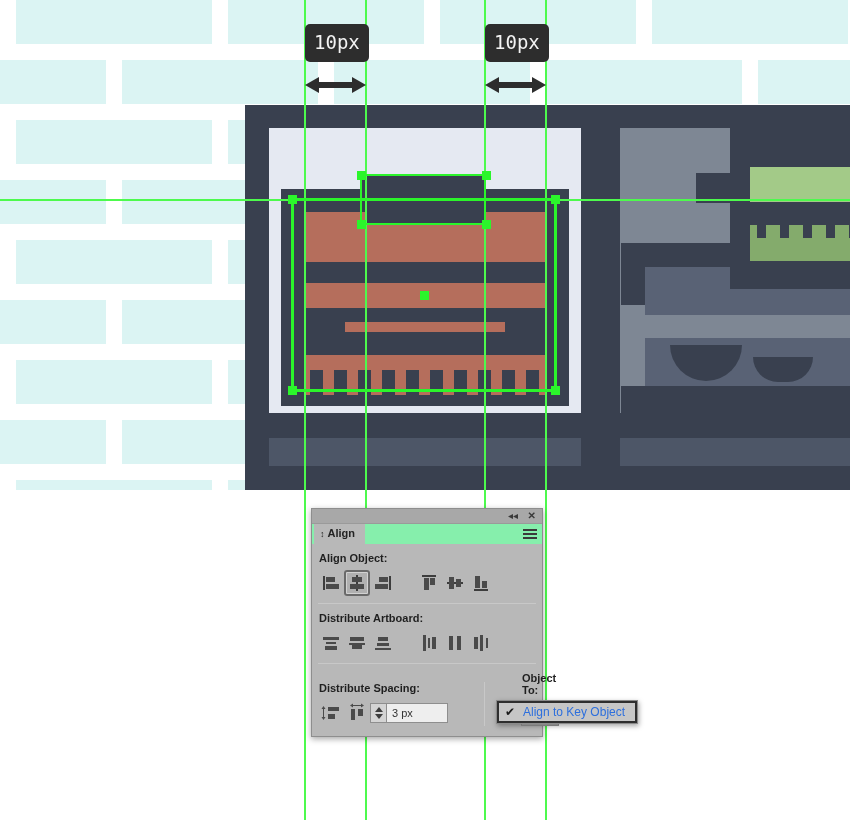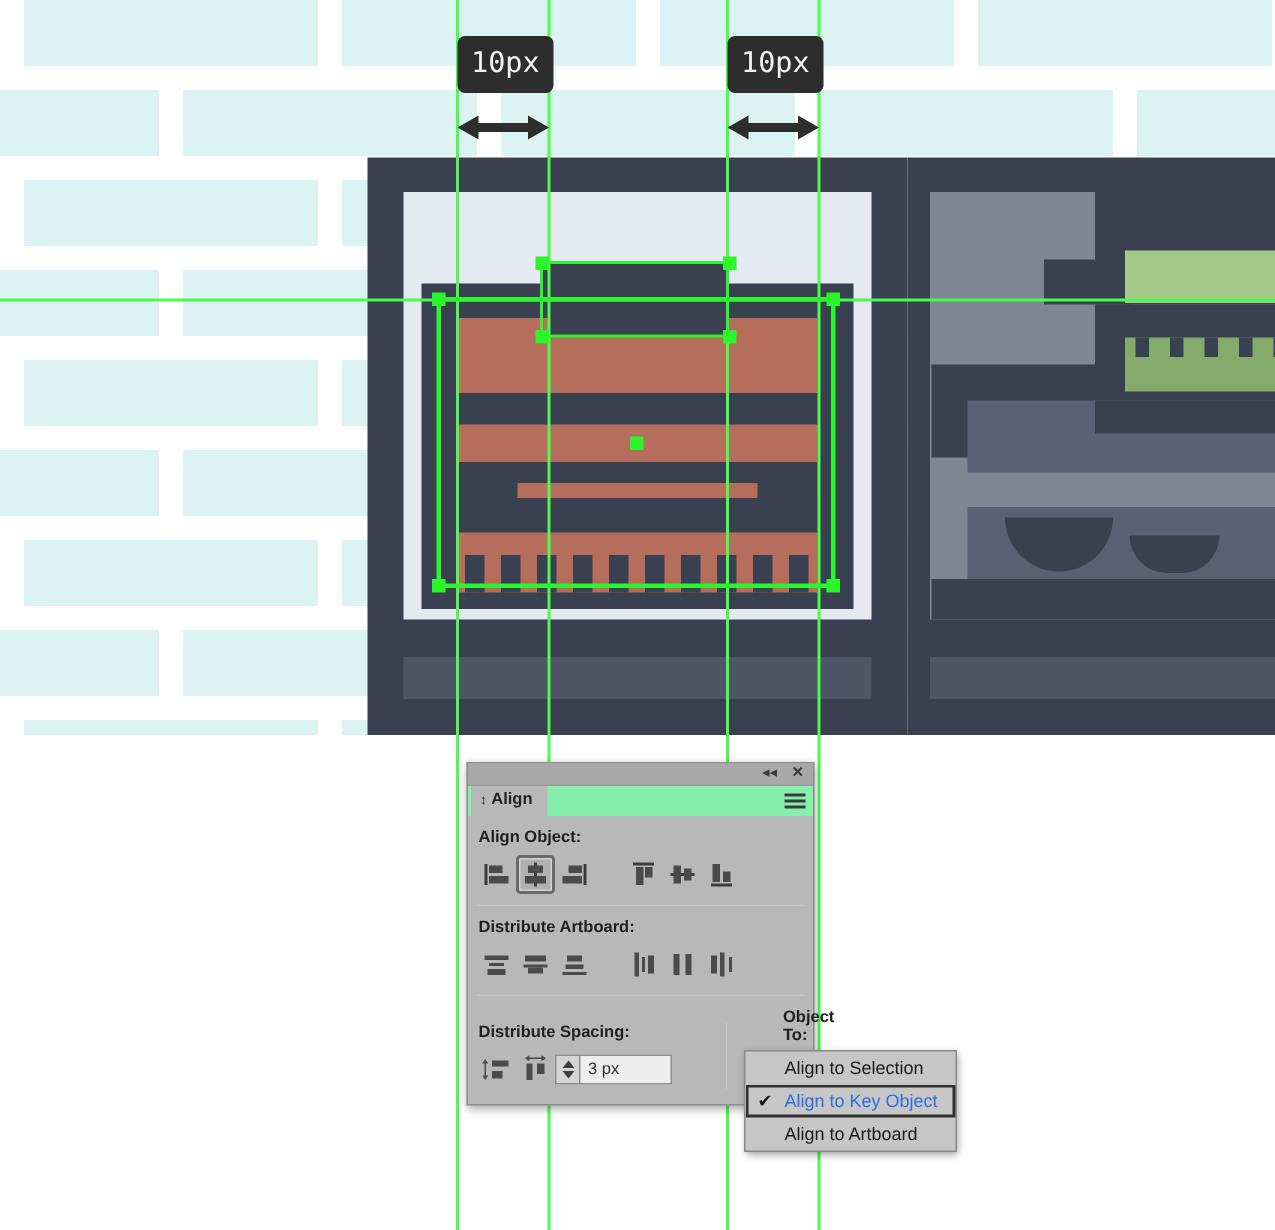--- a/index.html
+++ b/index.html
@@ -426,25 +426,17 @@
             <polygon points="0.5,2.5 4.5,7 8.5,2.5" fill="none" stroke="#2f2f2f" stroke-width="1.2"></polygon>
           </svg>
         </div>
       </div>
     </div>
 
   </div>
 </div>
 
 <div id="dropdown">
-  <div class="dd-item">
-    <span class="dd-check"></span>
-    <span>Align to Selection</span>
-  </div>
   <div class="dd-item active">
     <span class="dd-check">✔</span>
     <span>Align to Key Object</span>
   </div>
-  <div class="dd-item">
-    <span class="dd-check"></span>
-    <span>Align to Artboard</span>
-  </div>
 </div>
 
 </body></html>

